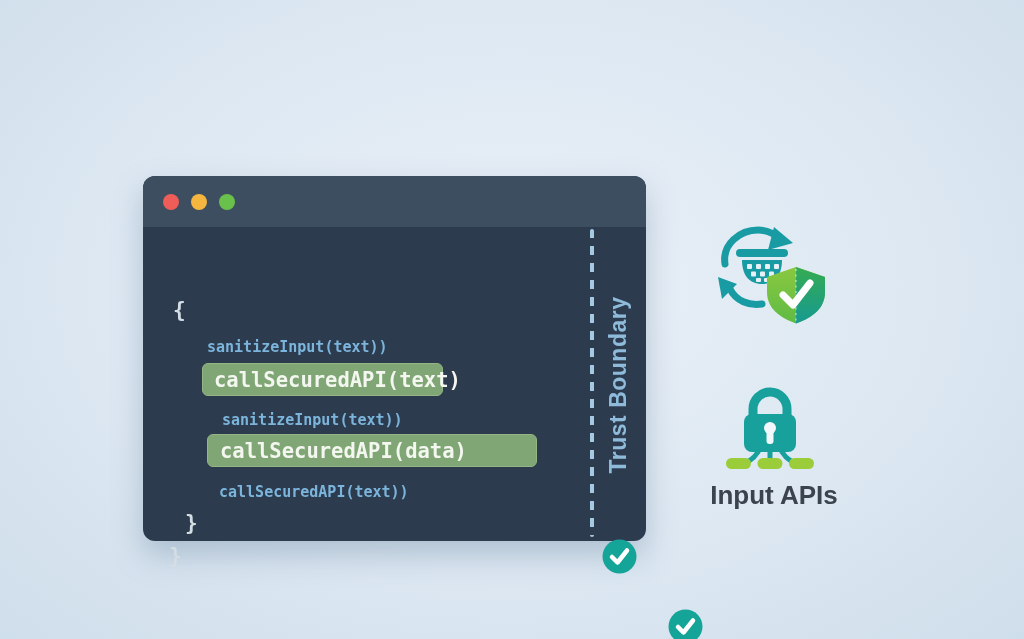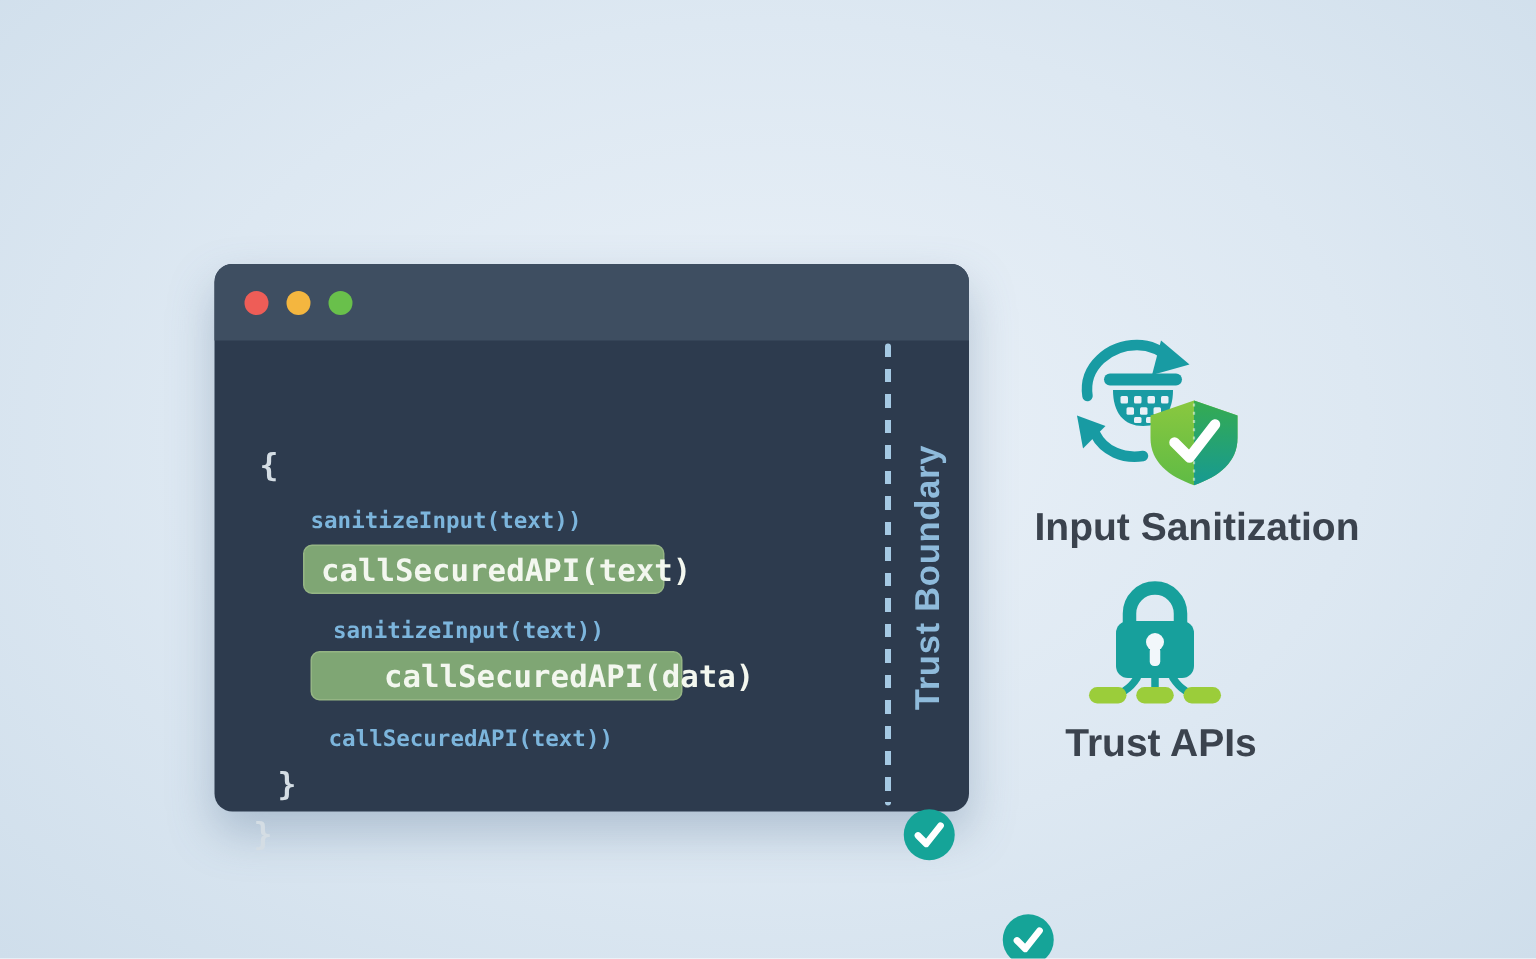--- a/index.html
+++ b/index.html
@@ -42,21 +42,21 @@
     position: absolute; height: 33px; border-radius: 6px;
     background: #7fa674; border: 1px solid #95b584; box-sizing: border-box;
     display: flex; align-items: center;
   }
   .hl-line span {
     font-family: "DejaVu Sans Mono", monospace;
     font-weight: bold; font-size: 20.5px; color: #f3f7ef; white-space: pre;
   }
   .hl-1 { left: 59px; top: 136px; width: 241px; }
   .hl-1 span { padding-left: 11px; }
-  .hl-2 { left: 64px; top: 207px; width: 248px; padding-left: 36px; }
+  .hl-2 { left: 64px; top: 207px; width: 330px; }
   .hl-2 span { padding-left: 12px; }
 
   .check-badge { position: absolute; width: 35px; height: 35px; }
 
   .boundary-line {
     position: absolute; left: 447px; top: 53px; bottom: 4px; width: 4px;
     border-radius: 2px;
     background: repeating-linear-gradient(to bottom, #a5c9e3 0 9px, transparent 9px 17px);
   }
   .boundary-label {
@@ -159,21 +159,20 @@
       </g>
     </g>
 
     <g>
       <path d="M90 45 L119 55 V70 C119 86 107 95.5 90 101.5 C73 95.5 61 86 61 70 V55 Z" fill="url(#shieldL)"></path>
       <path d="M90 45 L119 55 V70 C119 86 107 95.5 90 101.5 Z" fill="url(#shieldR)"></path>
       <path d="M90 47 V100" stroke="rgba(255,255,255,0.5)" stroke-width="1.5" stroke-dasharray="2 3.5" fill="none"></path>
       <path d="M77 73 L87 83 L104 61" fill="none" stroke="#ffffff" stroke-width="7" stroke-linecap="round" stroke-linejoin="round"></path>
     </g>
   </svg>
-  <div class="legend-label-1">Input Sanitization</div>
 
   <svg class="legend-icon-2" width="112" height="94" viewBox="0 0 112 94">
 
     <g>
       <path d="M39 30 V23 A17 17 0 0 1 73 23 V30" fill="none" stroke="#17a09c" stroke-width="9" stroke-linecap="round"></path>
       <rect x="30" y="28" width="52" height="38" rx="8" fill="#17a09c"></rect>
       <circle cx="56" cy="42" r="6" fill="#f2f7fb"></circle>
       <rect x="52.5" y="45" width="7" height="13" rx="3" fill="#f2f7fb"></rect>
     </g>
 
@@ -181,15 +180,15 @@
       <path d="M56 66 V78"></path>
       <path d="M44 66 Q37 77 25 78"></path>
       <path d="M68 66 Q75 77 87 78"></path>
     </g>
     <g fill="#9bcd3a">
       <rect x="12" y="72" width="25" height="11" rx="5.5"></rect>
       <rect x="43.5" y="72" width="25" height="11" rx="5.5"></rect>
       <rect x="75" y="72" width="25" height="11" rx="5.5"></rect>
     </g>
   </svg>
-  <div class="legend-label-2">Trust APIs</div>
+  <div class="legend-label-2">Input APIs</div>
 
 </div>
 
 </body></html>

